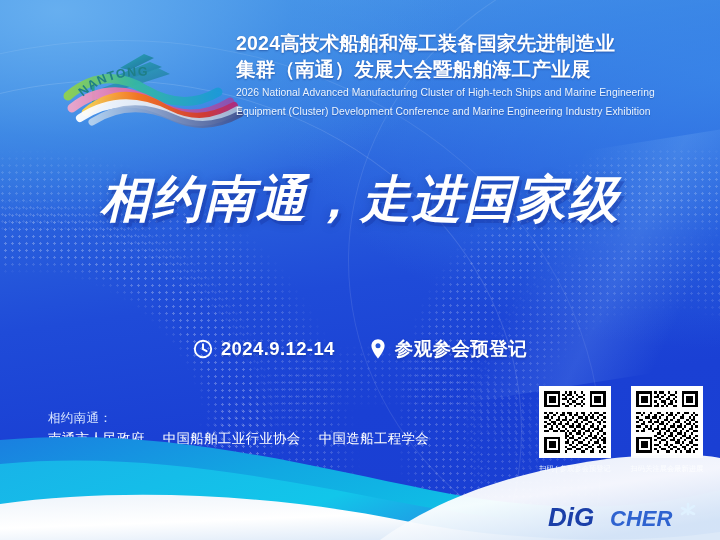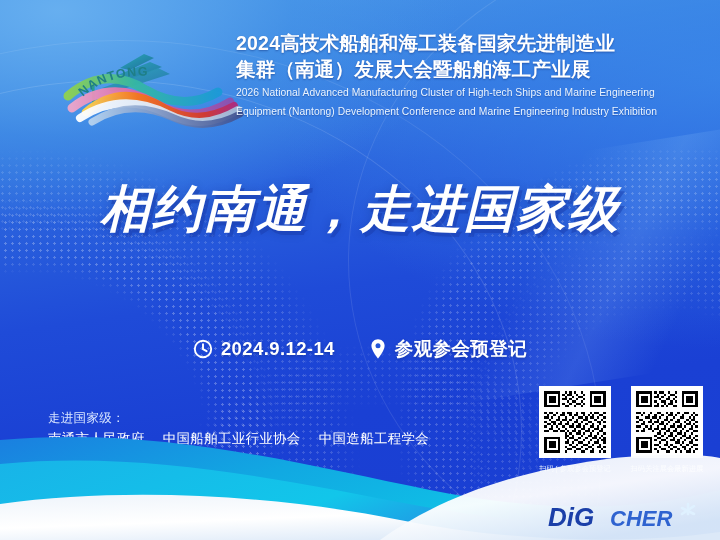--- a/index.html
+++ b/index.html
@@ -55,21 +55,21 @@
     letter-spacing:.2px;white-space:nowrap;
     text-shadow:0 1px 2px rgba(10,35,110,.45);
   }
   .en-title{
     color:#eaf4ff;font-size:10.3px;line-height:14.5px;margin-top:4px;
     letter-spacing:.05px;white-space:nowrap;
     text-shadow:0 1px 1px rgba(10,35,110,.35);
   }
 
   
-  .headline{position:absolute;left:0;top:168px;width:720px;text-align:center;margin-top:10px;}
+  .headline{position:absolute;left:0;top:168px;width:720px;text-align:center;}
   .hl-line{
     color:#ffffff;font-weight:bold;font-style:italic;
     font-size:50px;line-height:62px;letter-spacing:2px;
     text-shadow:3px 4px 0 rgba(24,58,170,.45), 0 2px 10px rgba(10,30,100,.28);
     white-space:nowrap;
   }
 
   
   .meta{position:absolute;left:0;top:336px;width:720px;
         display:flex;justify-content:center;align-items:center;gap:34px;}
@@ -168,21 +168,21 @@
         <text font-family="'Liberation Sans',sans-serif" font-size="12.5" font-weight="bold" fill="#1f7f86" letter-spacing="1.1">
           <textPath href="#ntarc" startOffset="4%" id="ntpath">NANTONG</textPath>
         </text>
       </svg>
     </div>
 
     <div class="head-text">
       <div class="cn-title">2024高技术船舶和海工装备国家先进制造业</div>
       <div class="cn-title">集群（南通）发展大会暨船舶海工产业展</div>
       <div class="en-title">2026 National Advanced Manufacturing Cluster of High-tech Ships and Marine Engineering</div>
-      <div class="en-title">Equipment (Nantong) Development Conference and Marine Engineering Industry Exhibition</div>
+      <div class="en-title">Equipment (Cluster) Development Conference and Marine Engineering Industry Exhibition</div>
     </div>
   </div>
 
   <div class="headline">
     <div class="hl-line">相约南通，走进国家级</div>
   </div>
 
   <div class="meta">
     <div class="meta-item">
       <svg class="ic" width="20" height="20" viewBox="0 0 20 20">
@@ -194,21 +194,21 @@
     <div class="meta-item">
       <svg class="ic" width="18" height="22" viewBox="0 0 18 22">
         <path d="M9 1.2c-3.7 0-6.6 2.9-6.6 6.5C2.4 12.4 9 20.6 9 20.6s6.6-8.2 6.6-12.9C15.6 4.1 12.7 1.2 9 1.2z" fill="#ffffff"></path>
         <circle cx="9" cy="7.7" r="2.5" fill="#2256d8"></circle>
       </svg>
       <span class="meta-text">参观参会预登记</span>
     </div>
   </div>
 
   <div class="orgs">
-    <div class="lbl">走进国家级：</div>
+    <div class="lbl">相约南通：</div>
     <div class="names">
       <span>南通市人民政府</span>
       <span>中国船舶工业行业协会</span>
       <span>中国造船工程学会</span>
     </div>
   </div>
 
   <div class="qrwrap">
     <div class="qrbox">
       <div class="qrimg">

